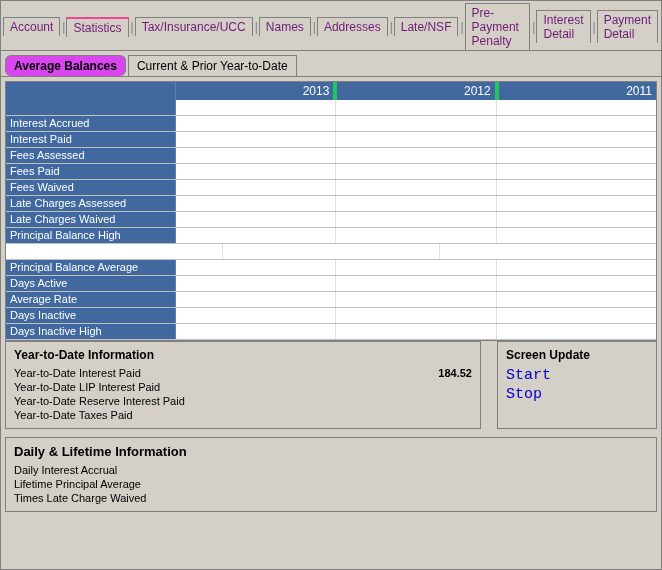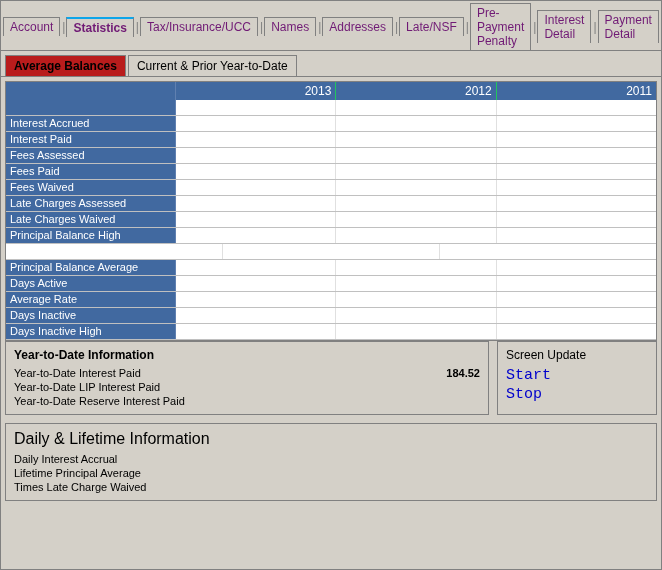--- a/index.html
+++ b/index.html
@@ -33,22 +33,22 @@
       border: 1px solid #808080;
       border-bottom: none;
       background: #d4d0c8;
       cursor: pointer;
       font-size: 12px;
       margin-right: 1px;
       color: #701a75;
     }
     .top-tab.active {
       background: #d4d0c8;
-      font-weight: bold;
-      border-top: 2px solid #0ea5e9;
+      font-weight: normal;
+      border-top: 2px solid #ec4899;
     }
     .top-tab-separator {
       color: #808080;
       margin: 0 1px;
       font-size: 12px;
     }
     
     .sub-tabs {
       display: flex;
       align-items: flex-end;
@@ -60,22 +60,23 @@
     .sub-tab {
       padding: 3px 8px;
       border: 1px solid #808080;
       border-bottom: none;
       background: #d4d0c8;
       cursor: pointer;
       font-size: 12px;
       margin-right: 2px;
     }
     .sub-tab.active {
-      background: #b91c1c;
+      background: #d946ef;
       font-weight: bold;
+      border-radius: 6px;
     }
     
     .main-content {
       display: flex;
       flex-direction: column;
       flex: 1;
       overflow: hidden;
       padding: 4px;
       background: #d4d0c8;
     }
@@ -95,21 +96,21 @@
       width: 170px;
       flex-shrink: 0;
       padding: 2px 4px;
       border-right: 1px solid #6080b0;
       font-size: 12px;
     }
     .table-header .col-year {
       flex: 1;
       text-align: right;
       padding: 2px 4px;
-      border-right: 1px solid #22c55e;
+      border-right: 4px solid #22c55e;
       font-size: 12px;
       color: #fff;
     }
     .table-header .col-year:last-child {
       border-right: none;
     }
     .table-row-item {
       display: flex;
       border-bottom: 1px solid #c0c0c0;
     }
@@ -153,53 +154,53 @@
     .info-row .label { color: #000; }
     .info-row .value { font-weight: bold; }
     .right-panel {
       background: #d4d0c8;
       border: 1px solid #808080;
       width: 160px;
       flex-shrink: 0;
       padding: 6px 8px;
     }
     .right-panel-title {
-      font-weight: normal;
+      font-weight: bold;
       font-size: 12px;
       margin-bottom: 4px;
     }
     .action-btn {
       display: block;
       font-size: 15px;
       color: #0000cc;
       cursor: pointer;
       padding: 1px 0;
       text-decoration: none;
       font-family: Liberation Mono, monospace;
     }
     .daily-panel {
       background: #d4d0c8;
       border: 1px solid #808080;
       flex: 1;
       padding: 6px 8px;
       margin-top: 4px;
     }
     .daily-panel-title {
-      font-weight: normal;
-      font-size: 16px;
+      font-weight: bold;
+      font-size: 13px;
       margin-bottom: 4px;
     }
     .bottom-all {
       display: flex;
       flex-direction: column;
       flex: 1;
     }
     .bottom-row1 {
       display: flex;
-      gap: 8px;
+      gap: 16px;
       flex: 0 0 auto;
     }
     .bottom-row2 {
       margin-top: 4px;
     }
   </style>
 </head>
 <body>
 
 <div class="window">
@@ -336,20 +337,24 @@
             <div class="info-row">
               <span class="label">Year-to-Date Interest Paid</span>
               <span class="value">184.52</span>
             </div>
             <div class="info-row">
               <span class="label">Year-to-Date LIP Interest Paid</span>
               <span class="value"></span>
             </div>
             <div class="info-row">
               <span class="label">Year-to-Date Reserve Interest Paid</span>
+              <span class="value"></span>
+            </div>
+            <div class="info-row">
+              <span class="label">Year-to-Date Taxes Paid</span>
               <span class="value"></span>
             </div>
           </div>
         <div class="right-panel">
           <div class="right-panel-title">Screen Update</div>
         <a class="action-btn">Start</a>
             <a class="action-btn">Stop</a>
           </div>
       </div>
       <div class="bottom-row2">

